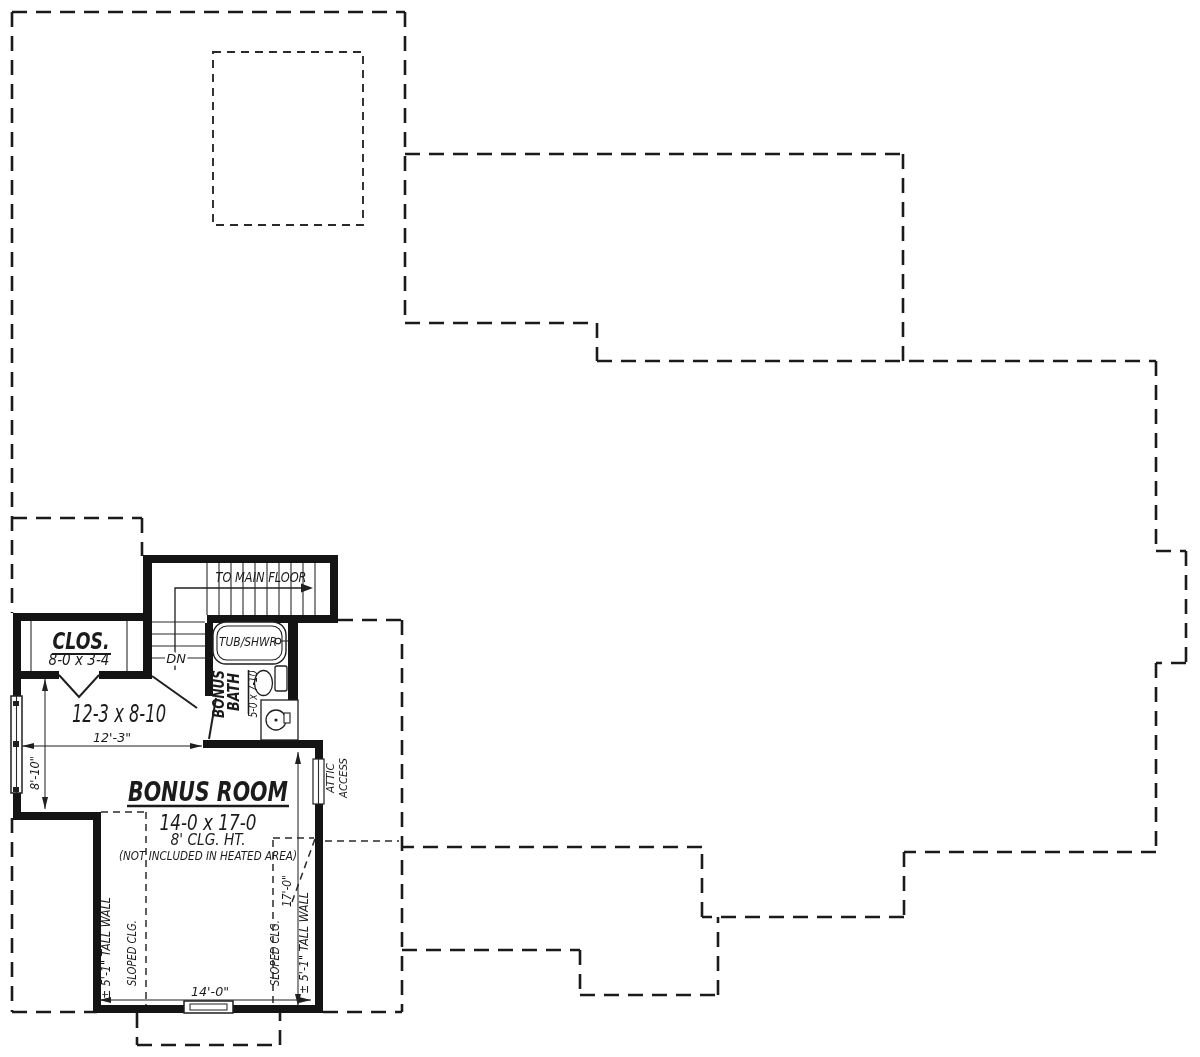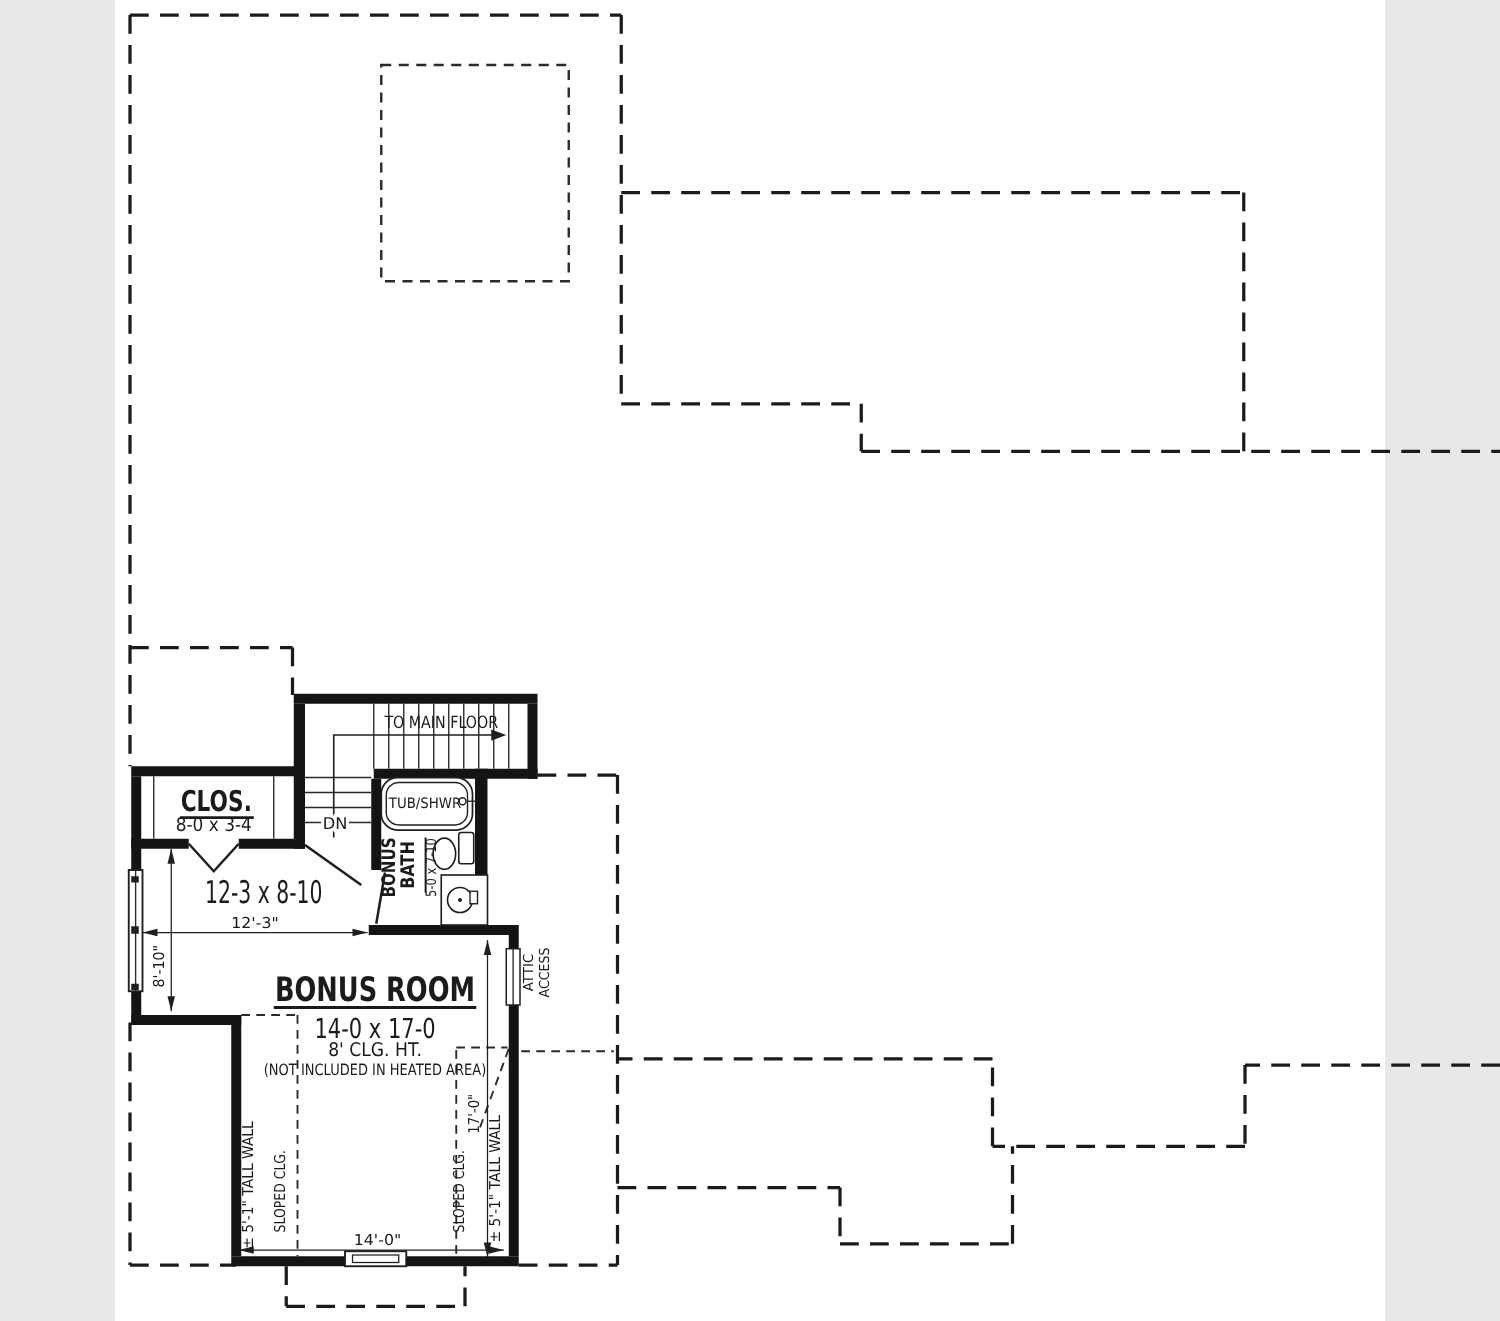--- a/index.html
+++ b/index.html
@@ -1,17 +1,17 @@
 <!DOCTYPE html>
 <html><head>
 <meta charset="utf-8">
 <style>
   html,body{margin:0;padding:0;background:#e8e8e8;}
-  .sheet{width:1016px;height:1057px;background:#fff;position:relative;margin:0 auto;
-         font-family:"DejaVu Sans","Liberation Sans",sans-serif;}
+  .sheet{width:1200px;height:1057px;background:#fff;position:relative;margin:0 auto;
+         font-family:"DejaVu Sans","Liberation Sans",sans-serif;font-style:italic;}
   svg{display:block;}
   svg text{fill:#1b1b1b;font-family:"DejaVu Sans","Liberation Sans",sans-serif;}
   .roof{fill:none;stroke:#1b1b1b;stroke-width:2.6;stroke-dasharray:15 9;}
   .finedash{fill:none;stroke:#2a2a2a;stroke-width:1.9;stroke-dasharray:8 6;}
   .innerdash{fill:none;stroke:#2a2a2a;stroke-width:1.5;stroke-dasharray:7 5;}
   .wall{fill:#141414;stroke:none;}
   .thin{stroke:#2a2a2a;stroke-width:1.1;fill:none;}
   .fix{stroke:#1f1f1f;stroke-width:1.4;fill:#fff;}
   .dim{stroke:#1f1f1f;stroke-width:1;fill:none;}
   .arr{fill:#1f1f1f;stroke:none;}

